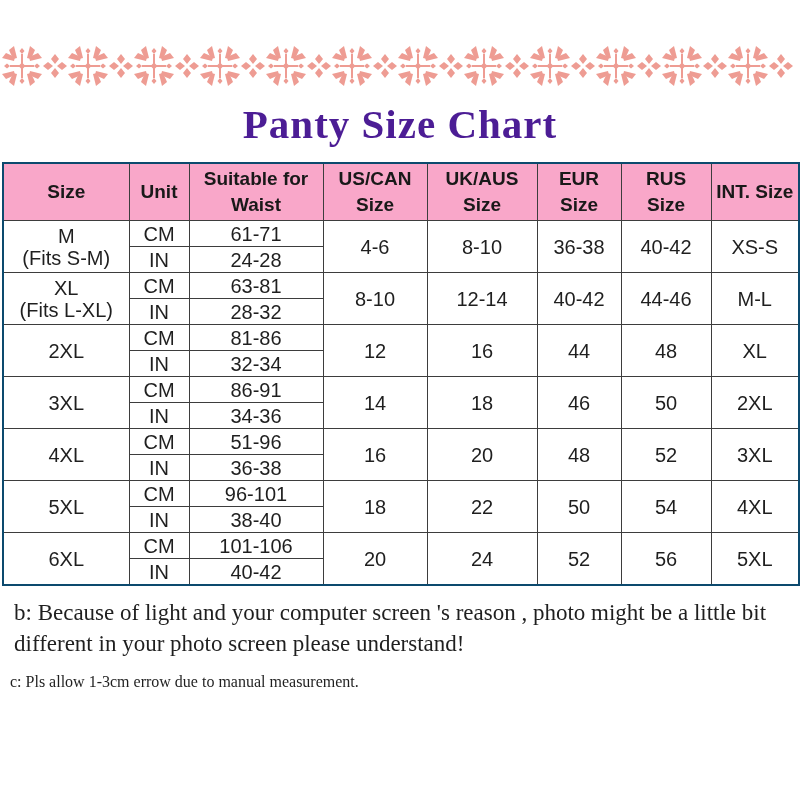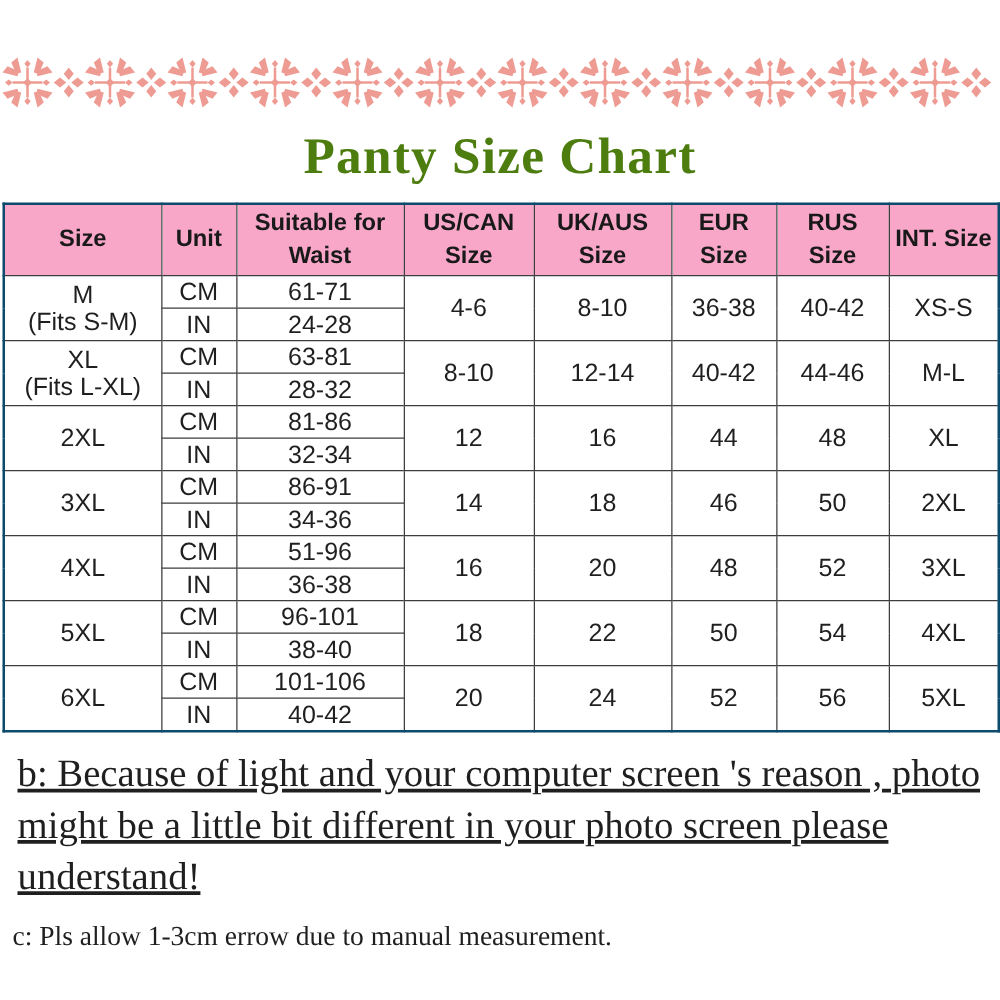--- a/index.html
+++ b/index.html
@@ -17,21 +17,21 @@
     margin-top: 40px;
     color: var(--ornament_color, #ee9c93);
   }
   h1.page-title {
     margin: 8px 0 14px 0;
     text-align: center;
     font-family: "Liberation Serif", serif;
     font-weight: 700;
     font-size: 41px;
     letter-spacing: 1px;
-    color: #4d7c0f;
+    color: #4c1d95;
   }
   table.size-chart {
     width: 796px;
     margin: 0 2px;
     border-collapse: collapse;
     table-layout: fixed;
     border: 2px solid #0c4a6e;
   }
   .size-chart th, .size-chart td {
     border: 1px solid #3d3d3d;
@@ -56,29 +56,28 @@
   .notes {
     margin: 10px 8px 0 8px;
   }
   .note-a {
     font-family: "DejaVu Sans", sans-serif;
     font-size: 21px;
     margin: 4px 0 12px 0;
   }
   .note-b {
     font-family: "Liberation Serif", serif;
-    font-size: 31px;
+    font-size: 23px;
     line-height: 1.33;
     margin: 12px 0 14px 0;
     padding-left: 6px;
-    text-decoration: underline;
   }
   .note-c, .note-d {
     font-family: "Liberation Serif", serif;
-    font-size: 22px;
+    font-size: 16px;
     margin: 6px 0 6px 2px;
   }
 </style>
 </head>
 <body>
 
 <svg class="ornament" width="800" height="52" viewBox="0 0 800 52" xmlns="http://www.w3.org/2000/svg">
   <defs>
     <g id="quad" fill="currentColor">
       <polygon points="5,-8 8,-20 13,-16 9,-7"></polygon>

